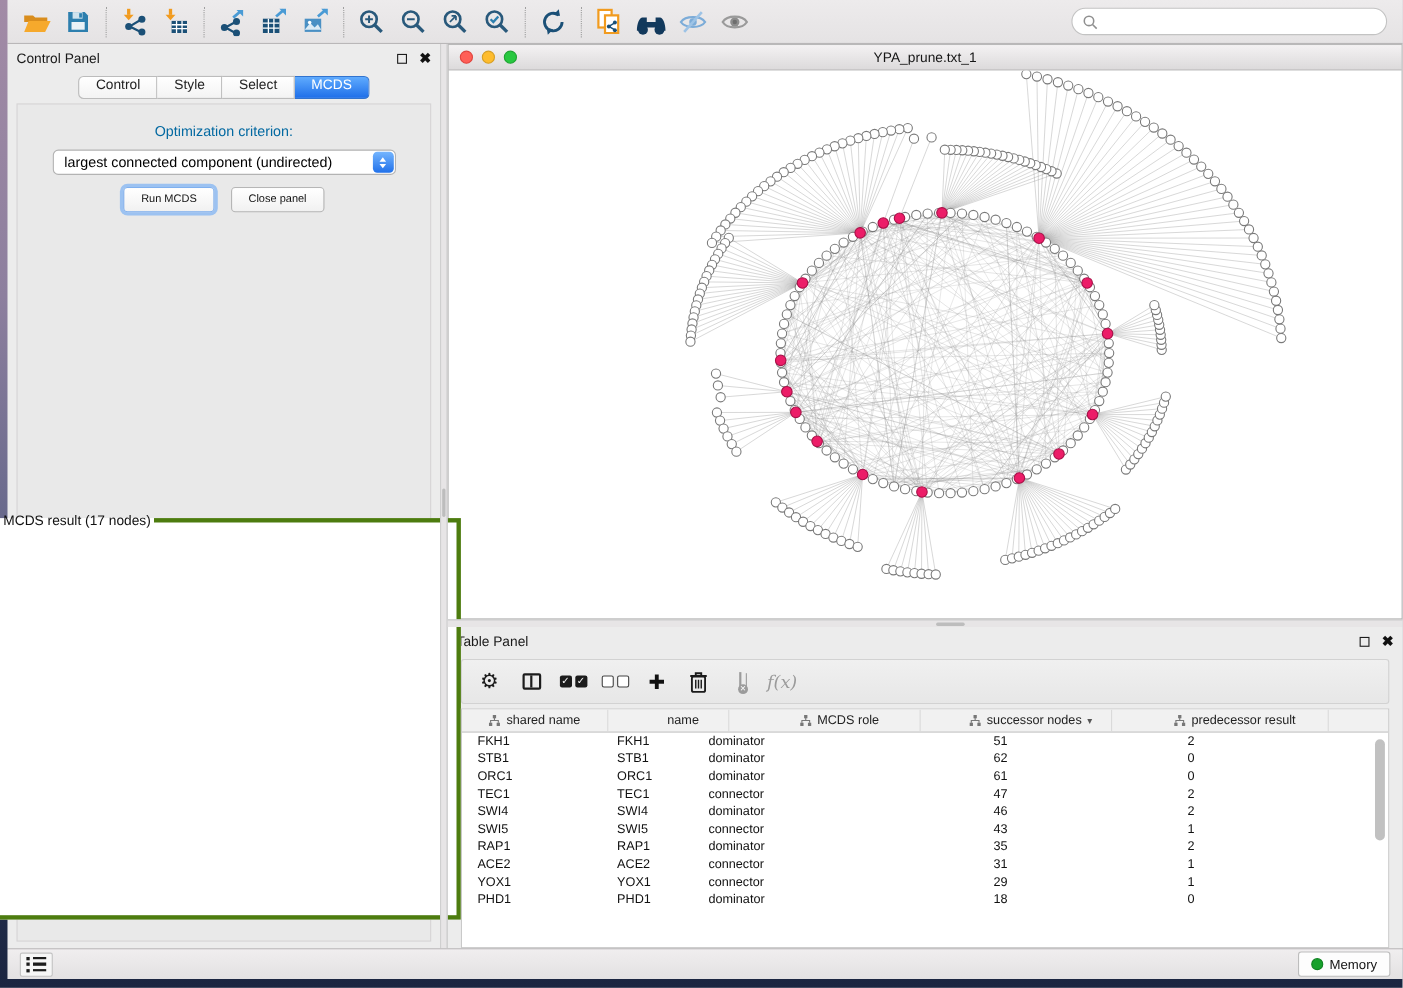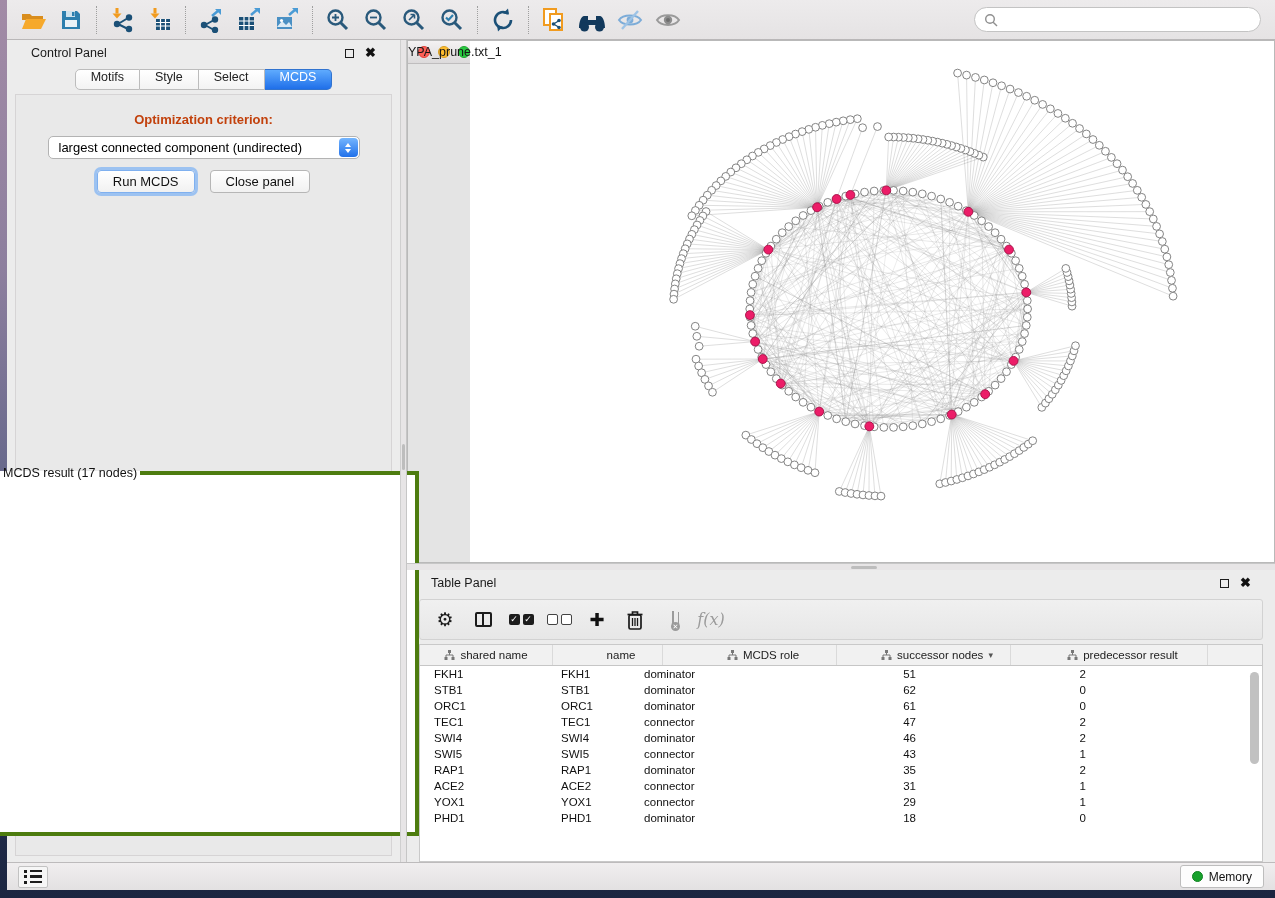--- a/index.html
+++ b/index.html
@@ -18,66 +18,66 @@
   .search { margin-left:auto; margin-right:6px; width:287px; height:25px; background:#fff;
             border:1px solid #c3c3c3; border-radius:13px; display:flex; align-items:center;
             padding:0 9px; gap:5px; }
   .search input { border:none; outline:none; flex:1; font-size:12px; background:transparent; }
 
   
   .main { position:absolute; top:40px; bottom:28px; left:0; right:0; display:flex; }
 
   
   .control-panel { width:393px; background:#ececec; display:flex; flex-direction:column; }
-  .panel-titlebar { height:26px; flex:0 0 26px; display:flex; align-items:center; padding:0 24px;
+  .panel-titlebar { height:26px; flex:0 0 26px; display:flex; align-items:center; padding:0 8px;
                     font-size:12.5px; color:#1a1a1a; }
   .pt-icons { margin-left:auto; display:flex; gap:11px; align-items:center; }
   .float-box { width:9px; height:9px; border:1.5px solid #1c1c1c; display:inline-block; }
   .close-x { font-size:13px; font-weight:bold; color:#111; line-height:10px; }
 
   .ctabs { display:flex; justify-content:center; margin:3px 0 4px; }
   .ctab { height:21px; padding:0 15px; font-size:12.5px; color:#222; cursor:pointer;
           background:linear-gradient(#ffffff,#f3f3f3); border:1px solid #bcbcbc; border-left-width:0; }
   .ctab:first-child { border-left-width:1px; border-radius:5px 0 0 5px; }
   .ctab:last-child { border-radius:0 5px 5px 0; }
   .ctab.active { background:linear-gradient(#5fabfe,#1f6fe9); color:#fff; border-color:#3173cf; }
 
   .cp-body { flex:1; margin:0 8px 6px; background:#e9e9e9; border:1px solid #d6d4d5;
              display:flex; flex-direction:column; align-items:center; padding-top:17px; }
-  .opt-label { font-size:13px; color:#c2410c;font-weight:bold; }
+  .opt-label { font-size:13px; color:#0369a1; }
   .dropdown { margin-top:9px; width:312px; height:23px; background:#fff; border:1px solid #b3b3b3;
               border-radius:5px; display:flex; align-items:center; font-size:13px; padding-left:10px;
               position:relative; cursor:pointer; }
   .stepper { position:absolute; right:1px; top:1px; bottom:1px; width:19px; border-radius:4px;
              background:linear-gradient(#74b5fe,#2171ea); display:flex; flex-direction:column;
              align-items:center; justify-content:center; gap:2px; }
   .tri-up { width:0; height:0; border-left:3.5px solid transparent; border-right:3.5px solid transparent;
             border-bottom:4.5px solid #fff; }
   .tri-down { width:0; height:0; border-left:3.5px solid transparent; border-right:3.5px solid transparent;
               border-top:4.5px solid #fff; }
   .btn-row { margin-top:11px; display:flex; gap:15px; }
-  .pushbtn { height:23px; padding:0 15px; font-size:13px; color:#111; cursor:pointer;
+  .pushbtn { height:23px; padding:0 15px; font-size:10px; color:#111; cursor:pointer;
              background:linear-gradient(#ffffff,#f1f1f1); border:1px solid #b6b6b6; border-radius:4px; }
   .pushbtn.focusring { box-shadow:0 0 0 3px rgba(105,168,246,.6); border-color:#7fb0ef; }
 
   .result-box { margin-top:auto; margin-bottom:19px; width:431px; height:370px; background:#fff;
                 border:4px solid #4d7c0f; position:relative; font-size:12.5px; padding-top:2px; }
   .result-box legend { font-size:12.5px; color:#111; margin-left:8px; padding:0 3px; }
   #mcds-list { position:absolute; left:1px; right:15px; top:4px; bottom:1px; overflow:hidden; }
   .list-scrolltrack { position:absolute; top:2px; bottom:2px; right:1px; width:13px;
                       border-left:1px solid #e4e4e4; background:#fdfdfd; }
 
   
   .vsplit { width:7px; background:#e7e5e6; border-left:1px solid #cfcfcf; border-right:1px solid #c6c6c6; position:relative; }
   .vsplit .handle { position:absolute; left:1px; top:404px; width:3px; height:26px; background:#bdbdbd; border-radius:2px; }
 
   
   .right-col { flex:1; display:flex; flex-direction:column; background:#e4e4e4; min-width:0; }
 
-  .net-window { height:523px; flex:0 0 523px; display:flex; flex-direction:row; border:1px solid #b9b9b9; }
+  .net-window { height:523px; flex:0 0 523px; display:flex; flex-direction:column; border:1px solid #b9b9b9; }
   .net-titlebar { height:23px; flex:0 0 23px; background:linear-gradient(#f4f2f3,#dcdadb);
                   border-bottom:1px solid #bfbdbe; display:flex; align-items:center; position:relative; }
   .lights { display:flex; gap:8px; margin-left:10px; }
   .light { width:12px; height:12px; border-radius:50%; }
   .light.red { background:#ff5f57; border:1px solid #e0443e; }
   .light.yellow { background:#febc2e; border:1px solid #d79f24; }
   .light.green { background:#28c840; border:1px solid #1fa432; }
   .net-title { position:absolute; left:0; right:0; text-align:center; font-size:12.5px; color:#161616; }
   #graph { flex:1; background:#fff; display:block; }
 
@@ -295,21 +295,21 @@
 
     <div class="control-panel">
       <div class="panel-titlebar">
         <span>Control Panel</span>
         <span class="pt-icons">
           <span class="float-box"></span>
           <span class="close-x">✖</span>
         </span>
       </div>
       <div class="ctabs">
-        <div class="ctab">Motifs</div>
+        <div class="ctab">Control</div>
         <div class="ctab">Style</div>
         <div class="ctab">Select</div>
         <div class="ctab active">MCDS</div>
       </div>
       <div class="cp-body">
         <div class="opt-label">Optimization criterion:</div>
         <div class="dropdown">
           <span>largest connected component (undirected)</span>
           <span class="stepper">
             <span class="tri-up"></span>

